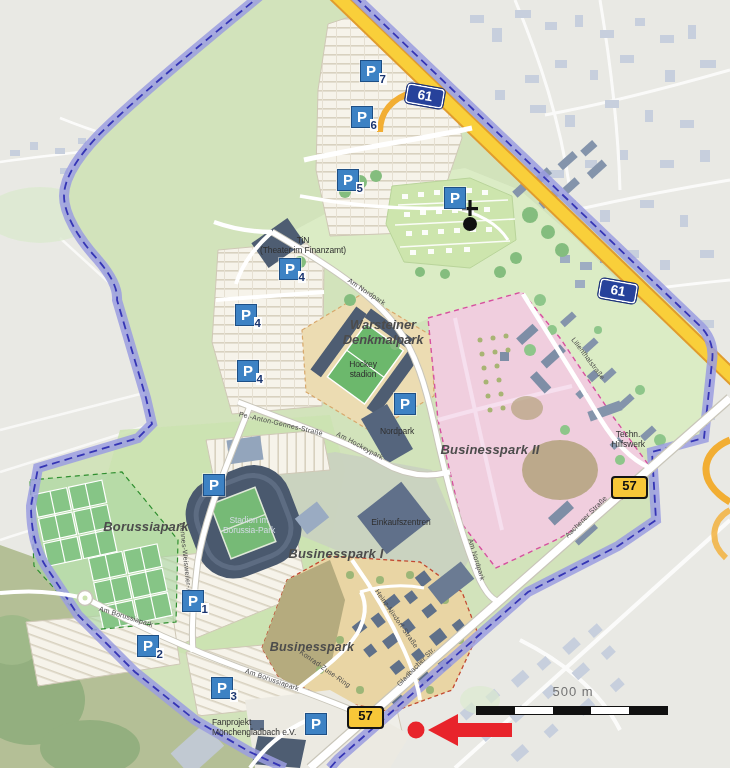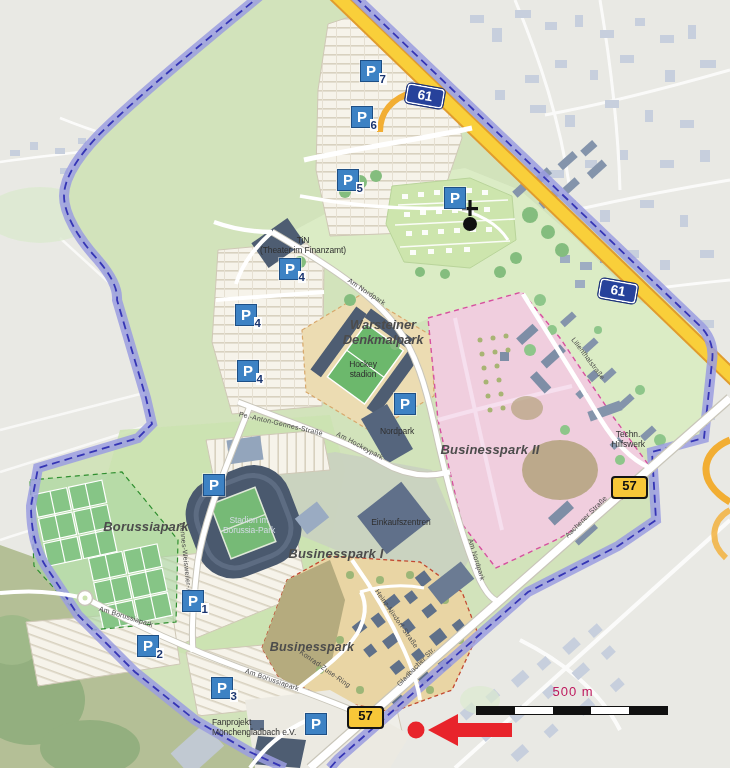--- a/index.html
+++ b/index.html
@@ -30,21 +30,21 @@
       line-height:19px;text-align:center;}
   .rb{position:absolute;width:33px;height:19px;background:#f7c738;
       border:2px solid #141414;border-radius:4px;color:#111;
       font-weight:bold;font-size:13px;line-height:15px;text-align:center;}
   #scalebar{position:absolute;left:476px;top:706px;width:190px;height:7px;
       border:1px solid #111;display:flex;}
   #scalebar div{height:100%;}
   .sb-b{background:#111;width:38px;}
   .sb-w{background:#fff;width:38px;}
   #scalelabel{position:absolute;left:573px;top:699px;transform:translate(-50%,-100%);
-      color:#be185d;font-size:13px;letter-spacing:1px;}
+      color:#737373;font-size:13px;letter-spacing:1px;}
 </style>
 </head>
 <body>
 
 <div id="map">
 <svg id="base" width="730" height="768" viewBox="0 0 730 768">
   <defs>
     <pattern id="lot" width="14" height="9" patternUnits="userSpaceOnUse">
       <rect width="14" height="9" fill="#f6f3ea"></rect>
       <rect width="14" height="1.6" fill="#d8d1bf"></rect>

